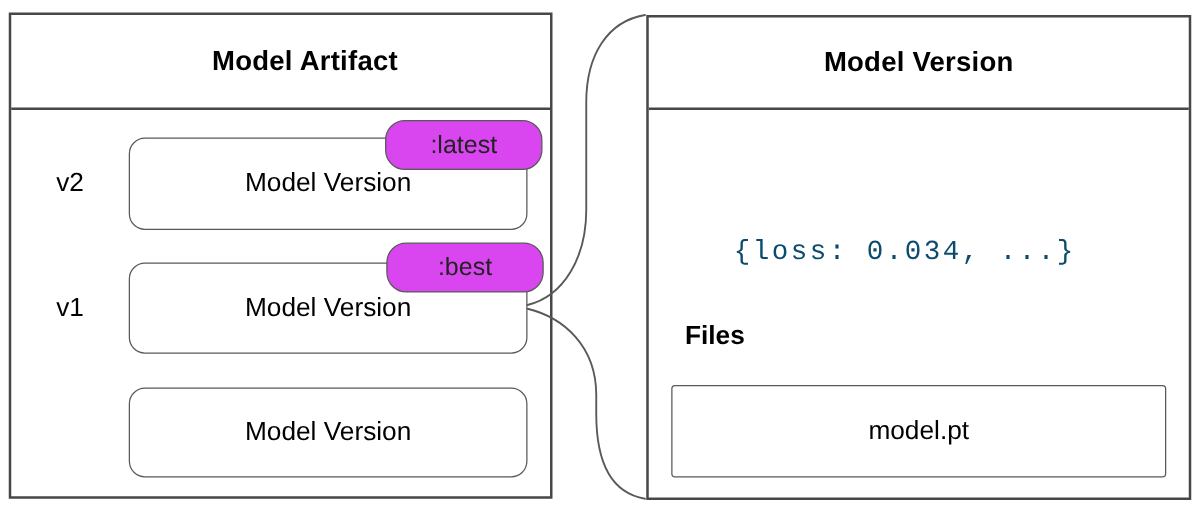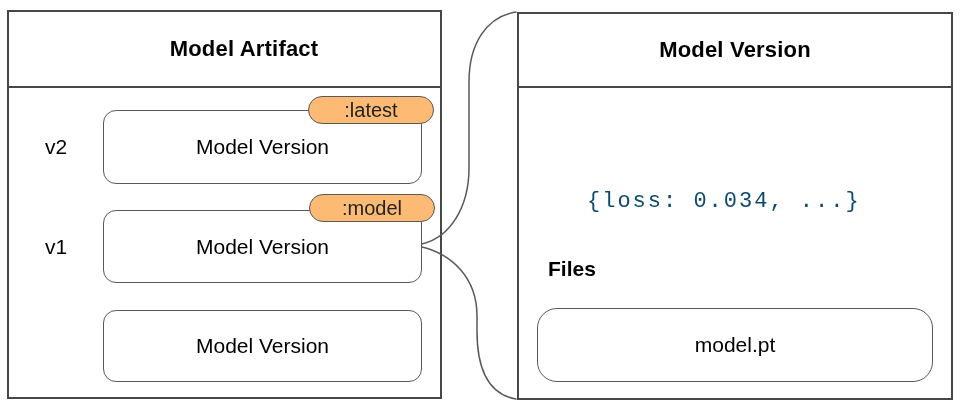--- a/index.html
+++ b/index.html
@@ -54,22 +54,22 @@
     box-sizing: border-box;
     display: flex;
     align-items: center;
     justify-content: center;
     font-size: 21px;
     z-index: 2;
   }
   .tag {
     position: absolute;
     width: 126px;
-    height: 28px;
-    background: #fdba74;
+    height: 40px;
+    background: #d946ef;
     border: 1.5px solid #595959;
     border-radius: 16px;
     box-sizing: border-box;
     display: flex;
     align-items: center;
     justify-content: center;
     font-size: 20px;
     color: #222;
     z-index: 3;
   }
@@ -103,21 +103,21 @@
     white-space: pre;
   }
   #file-box {
     position: absolute;
     left: 537px;
     top: 308px;
     width: 396px;
     height: 74px;
     background: #fff;
     border: 1.5px solid #595959;
-    border-radius: 20px;
+    border-radius: 3px;
     box-sizing: border-box;
     display: flex;
     align-items: center;
     justify-content: center;
     font-size: 21px;
     z-index: 2;
   }
   #brace-svg {
     position: absolute;
     left: 0; top: 0;
@@ -144,21 +144,21 @@
   <span class="vlabel" id="row-v2-label">v2</span>
   <div class="vbox" id="row-v2-box">
     <span>Model Version</span>
   </div>
   <div class="tag" id="tag-latest">:latest</div>
 
   <span class="vlabel" id="row-v1-label">v1</span>
   <div class="vbox" id="row-v1-box">
     <span>Model Version</span>
   </div>
-  <div class="tag" id="tag-best">:model</div>
+  <div class="tag" id="tag-best">:best</div>
 
   <div class="vbox" id="row-v0-box">
     <span>Model Version</span>
   </div>
 
   <section class="panel" id="right-panel">
     <header class="panel-header">Model Version</header>
   </section>
 
   <div id="metadata-value">{loss: 0.034, ...}</div>

